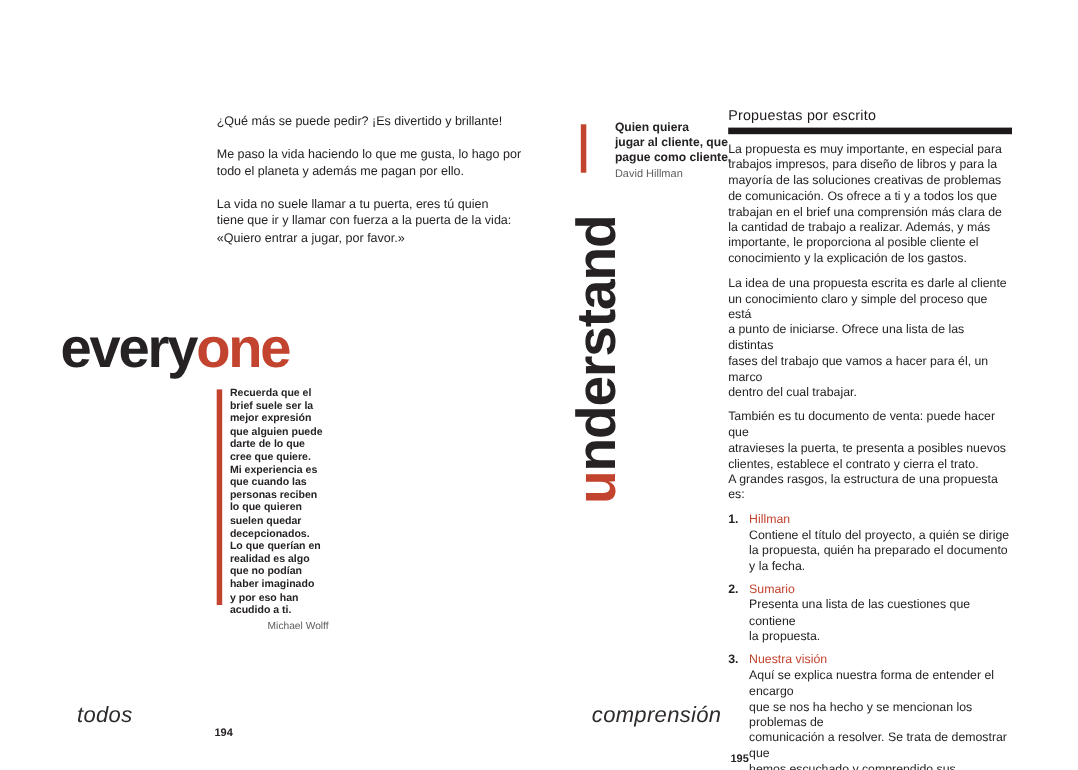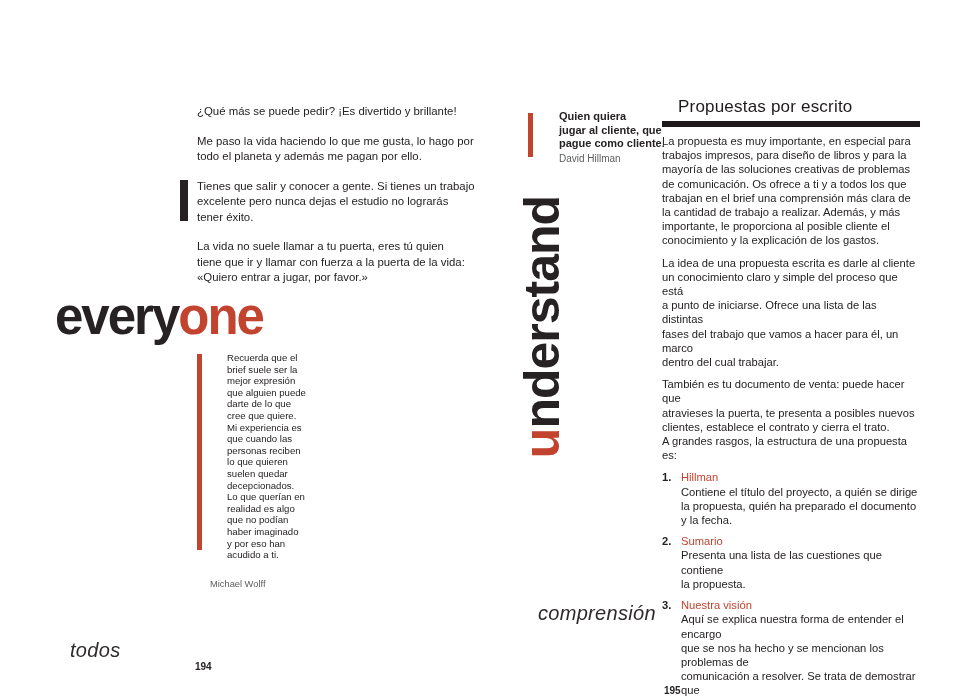--- a/index.html
+++ b/index.html
@@ -58,42 +58,43 @@
   }
   .side-quote .red-bar {
     position: absolute;
     left: 0;
     top: 2px;
     width: 5px;
     height: 196px;
     background: #c2432e;
   }
   .side-quote .sq-text {
-    margin-left: 30px;
+    margin-left: 12px;
     width: 102px;
     font-size: 9.6px;
-    font-weight: normal;
+    font-weight: bold;
     line-height: 11.6px;
     white-space: pre-line;
   }
   .side-quote .sq-attr {
     margin-left: 13px;
-    margin-top: 18px;
+    margin-top: 3px;
     font-size: 9.3px;
     color: #5c5d5f;
+    text-align: center;
   }
 
   .footer-word {
     font-size: 20px;
     letter-spacing: 0.3px;
     color: #2e2a2b;
     font-style: italic;
   }
   .footer-word.left { left: 70px; top: 639px; }
-  .footer-word.right { left: 538px; top: 602px; }
+  .footer-word.right { left: 538px; top: 639px; }
 
   .page-num {
     font-size: 10px;
     font-weight: bold;
     color: #262223;
   }
   .page-num.left { left: 195px; top: 661px; }
   .page-num.right { left: 664px; top: 661px; margin-top: 24px; }
 
   
@@ -135,22 +136,22 @@
     white-space: nowrap;
     color: #262223;
   }
 
   .article {
     left: 662px;
     top: 97px;
     width: 258px;
   }
   .art-heading {
-    margin: 0 0 4px 16px;
-    font-size: 17px;
+    margin: 0 0 4px 0;
+    font-size: 13px;
     font-weight: normal;
     letter-spacing: 0.2px;
     color: #1f1b1c;
   }
   .art-rule {
     height: 6px;
     background: #1d191a;
     margin-bottom: 7px;
   }
   .article p {
@@ -186,26 +187,20 @@
 <body>
 
 <div>
 
   <section>
 
     <div class="abs intro">
       <p>¿Qué más se puede pedir? ¡Es divertido y brillante!</p>
       <p>Me paso la vida haciendo lo que me gusta, lo hago por
 todo el planeta y además me pagan por ello.</p>
-      <div class="marked">
-        <span class="black-bar"></span>
-        <p>Tienes que salir y conocer a gente. Si tienes un trabajo
-excelente pero nunca dejas el estudio no lograrás
-tener éxito.</p>
-      </div>
       <p>La vida no suele llamar a tu puerta, eres tú quien
 tiene que ir y llamar con fuerza a la puerta de la vida:
 «Quiero entrar a jugar, por favor.»</p>
     </div>
 
     <h1 class="abs headline"><span>every</span><span class="red-text">one</span></h1>
 
     <aside class="abs side-quote">
       <span class="red-bar"></span>
       <div class="sq-text">Recuerda que el

